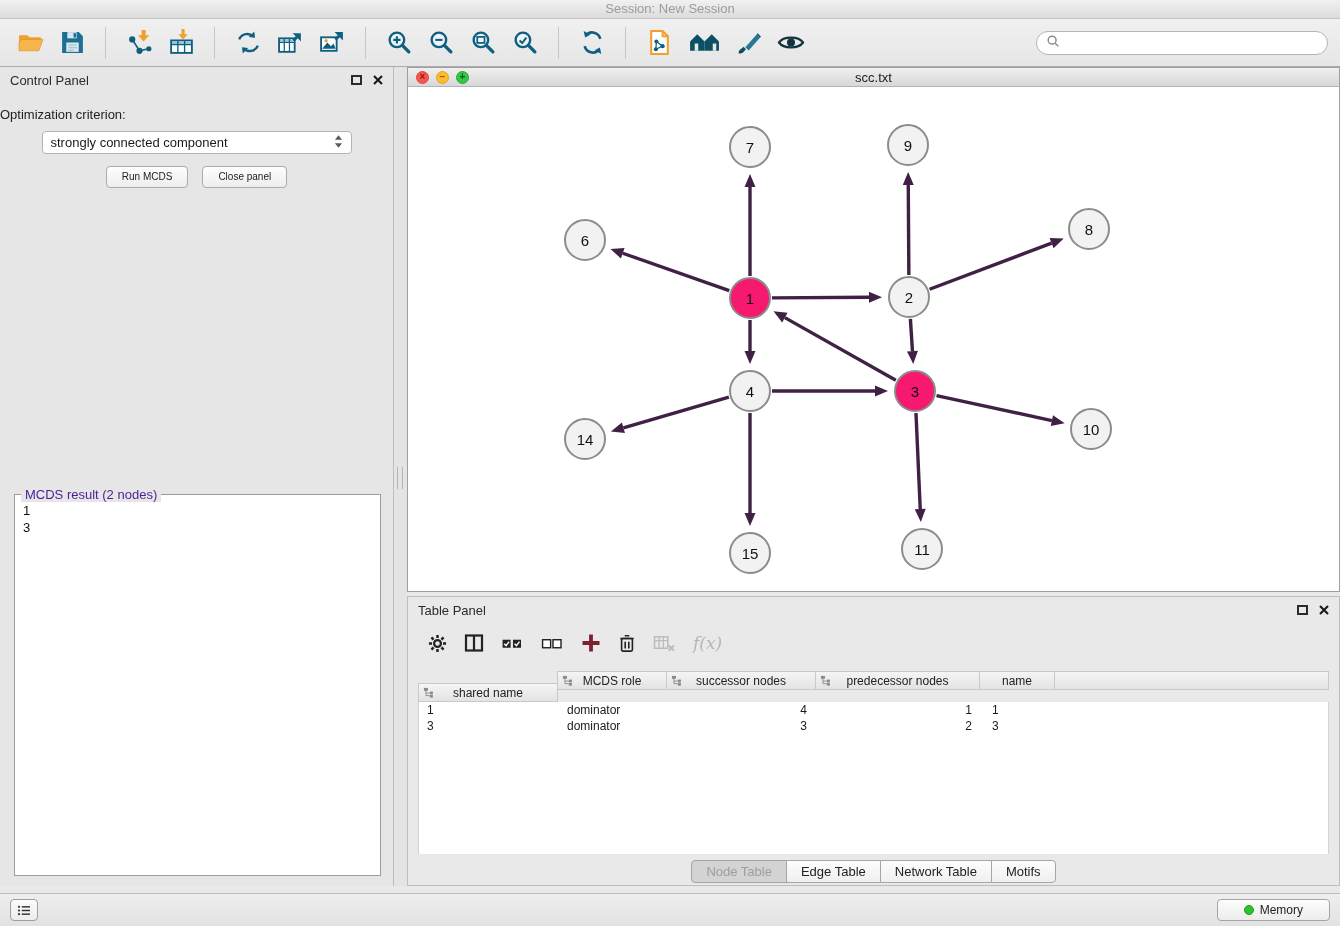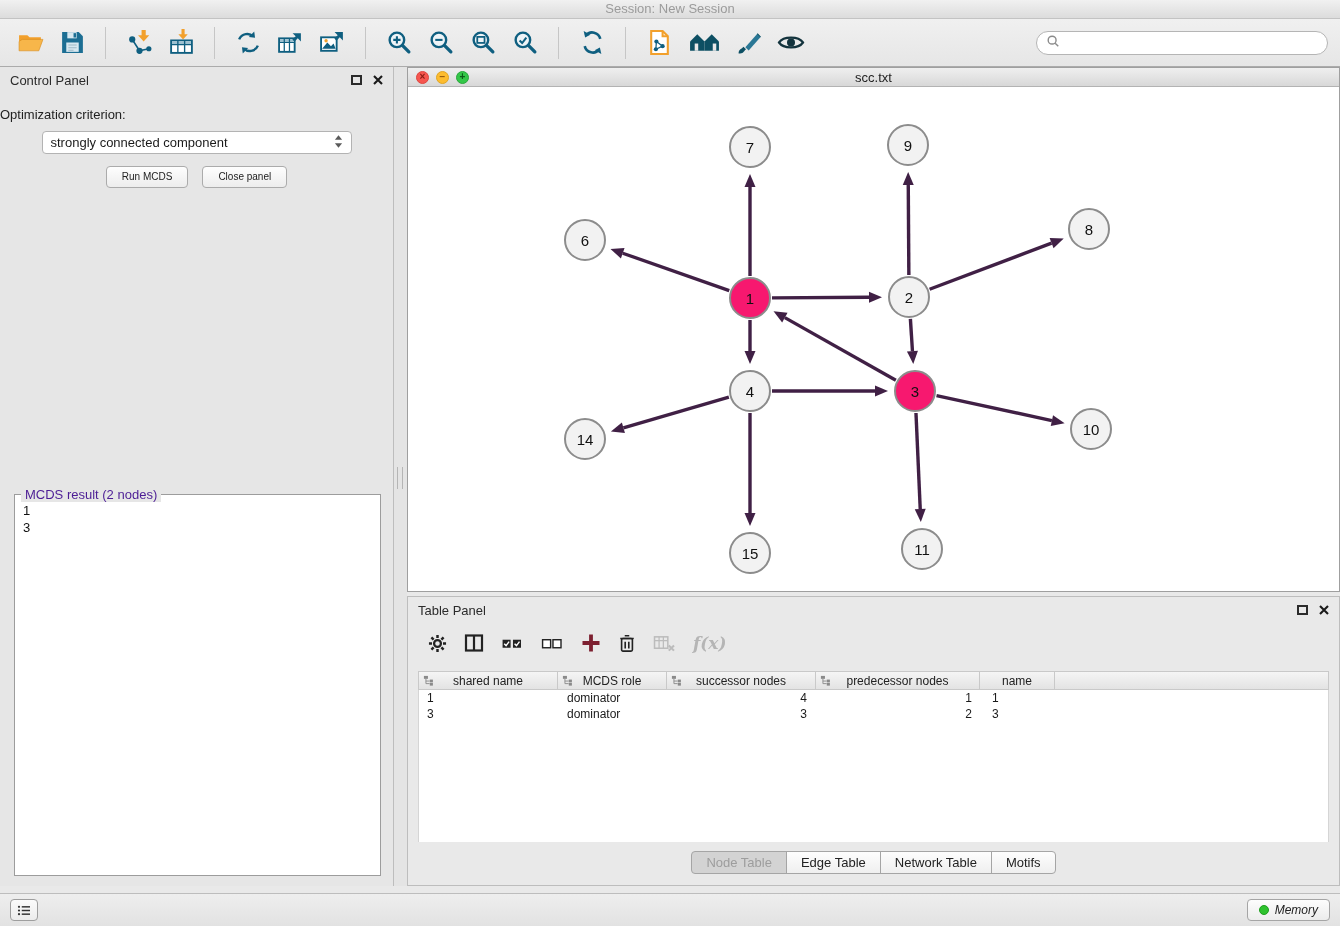--- a/index.html
+++ b/index.html
@@ -91,54 +91,54 @@
   .tl { width:13px; height:13px; border-radius:50%; display:flex; align-items:center; justify-content:center; z-index:2; font-size:10px; font-weight:bold; line-height:1; }
   .tl.red    { background:#f6564f; border:1px solid #dd4640; color:#8c1c14; }
   .tl.yellow { background:#fdbc2f; border:1px solid #e0a624; color:#935a10; }
   .tl.green  { background:#33c748; border:1px solid #2aa63c; color:#0c5c18; }
   .graph { position:absolute; left:0; top:19px; }
   
   .tpanel {
     position:absolute; left:407px; right:0; top:596px; bottom:40px;
     background:#e9e9e9; border:1px solid #bdbdbd;
   }
-  .ttoolbar { display:flex; align-items:center; gap:17px; padding:6px 0 6px 20px; height:40px;font-weight:bold; }
+  .ttoolbar { display:flex; align-items:center; gap:17px; padding:6px 0 6px 20px; height:40px; }
   .ttoolbar .tico svg { display:block; }
   .fx { font-family:"DejaVu Serif", serif; font-style:italic; font-size:17px; color:#b5b5b5; }
   .thead { display:flex; margin:8px 10px 0 10px; }
   .hcell {
     position:relative; height:19px; background:linear-gradient(#f5f5f5,#e3e3e3);
     border:1px solid #c9c9c9; margin-left:-1px;
     font-size:12px; color:#222; display:flex; align-items:center; justify-content:center;
   }
-  .hcell:first-child { margin-left:0; }
+  .hcell:first-child { margin-left:0;margin-top:12px; }
   .hcell .sortic { position:absolute; left:4px; top:3px; }
   .hfill { flex:1; height:19px; border:1px solid #c9c9c9; margin-left:-1px; background:linear-gradient(#f5f5f5,#e3e3e3); }
   .tbody { background:#fff; margin:0 10px; height:152px; border-left:1px solid #d5d5d5; border-right:1px solid #d5d5d5; }
   .trow { display:flex; height:16px; font-size:12px; align-items:center; }
   .tcell { overflow:hidden; white-space:nowrap; }
   .hc0,.c0{width:140px} .hc1,.c1{width:110px} .hc2,.c2{width:150px} .hc3,.c3{width:165px} .hc4,.c4{width:76px}
   .c0,.c1,.c4 { padding-left:8px; text-align:left; }
   .c2,.c3 { padding-right:12px; text-align:right; }
   .tgray { background:#e9e9e9; height:18px; margin:0 10px; }
-  .btabs { position:absolute; bottom:11px; left:0; right:0; display:flex; justify-content:center; }
+  .btabs { position:absolute; bottom:2px; left:0; right:0; display:flex; justify-content:center; }
   
   .statusbar {
     position:absolute; left:0; right:0; bottom:0; height:33px;
     background:linear-gradient(#eeeeee,#e2e2e2); border-top:1px solid #bdbdbd;
     display:flex; align-items:center; padding:0 10px;
   }
   .menu-btn {
     width:28px; height:22px; border:1px solid #9e9e9e; border-radius:4px;
     background:linear-gradient(#fbfbfb,#ececec); display:flex; align-items:center; justify-content:center;
   }
   .mem-btn {
     margin-left:auto; height:22px; border:1px solid #a5a5a5; border-radius:4px;
     background:linear-gradient(#fdfdfd,#ececec); display:flex; align-items:center;
-    gap:6px; padding:0 11px; font-size:12px; color:#222;font-style:italic;
+    gap:6px; padding:0 26px; font-size:12px; color:#222;
   }
   .gdot { width:10px; height:10px; border-radius:50%; background:#2ec22e; border:1px solid #1f9e1f; }
 </style>
 </head>
 <body>
 
 <div class="titlebar">
   <span>Session: New Session</span>
 </div>
 

